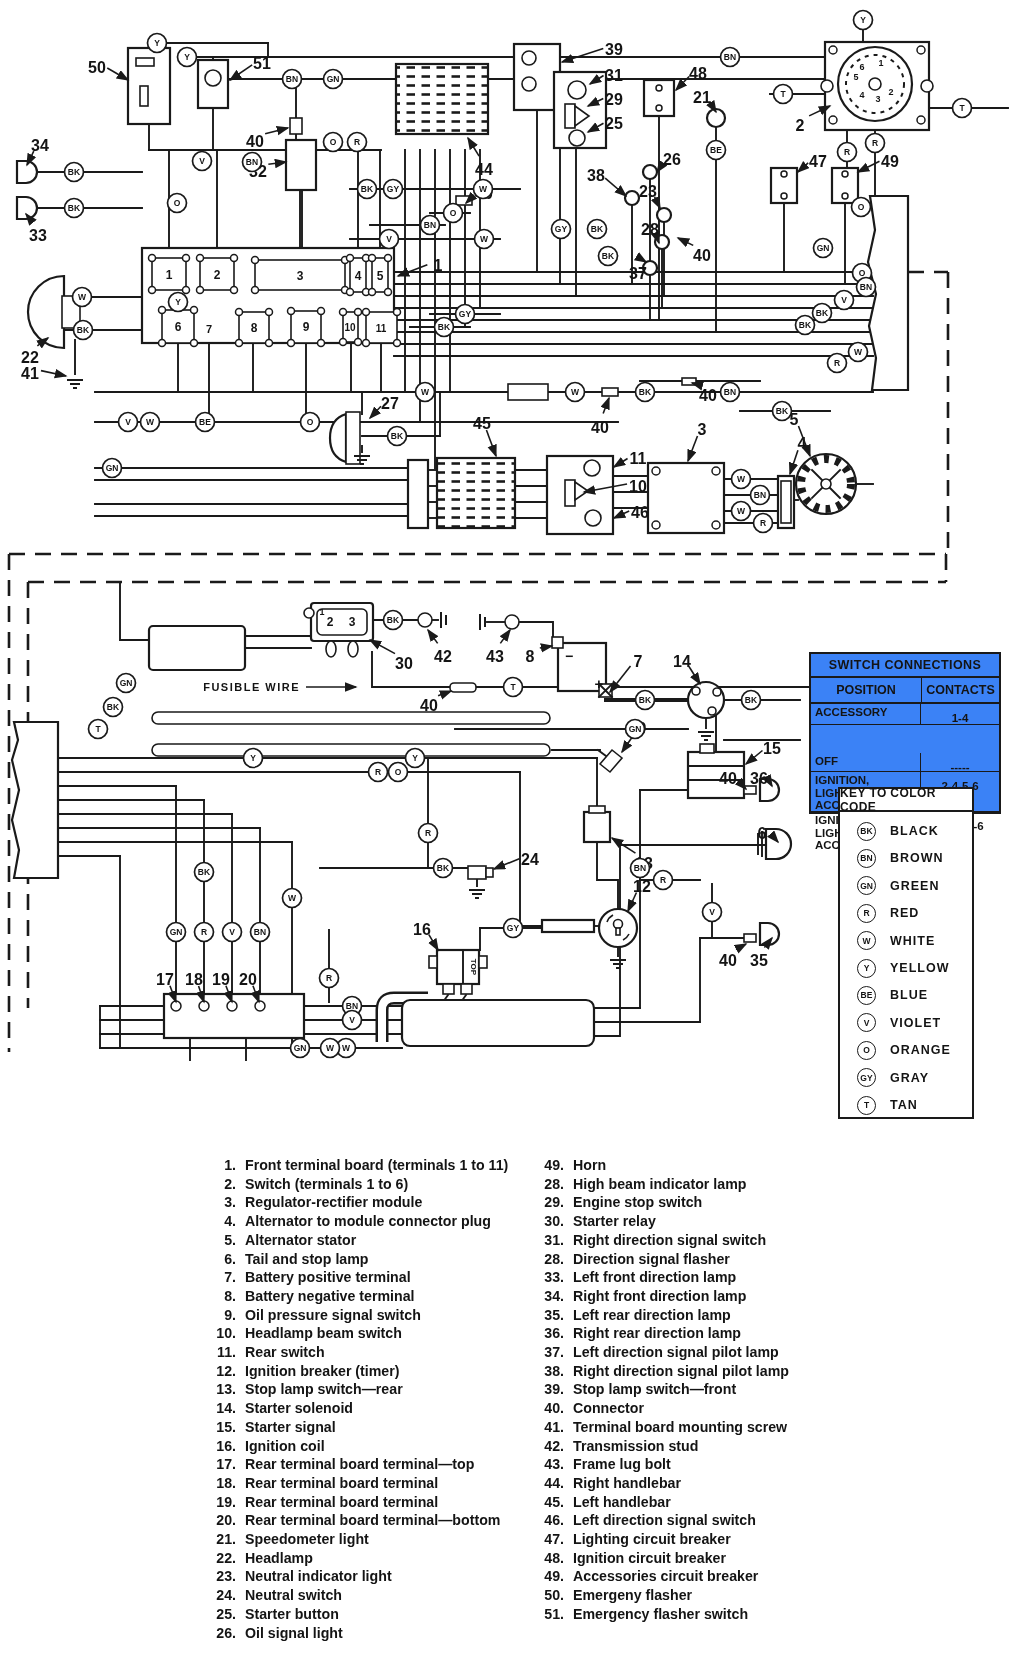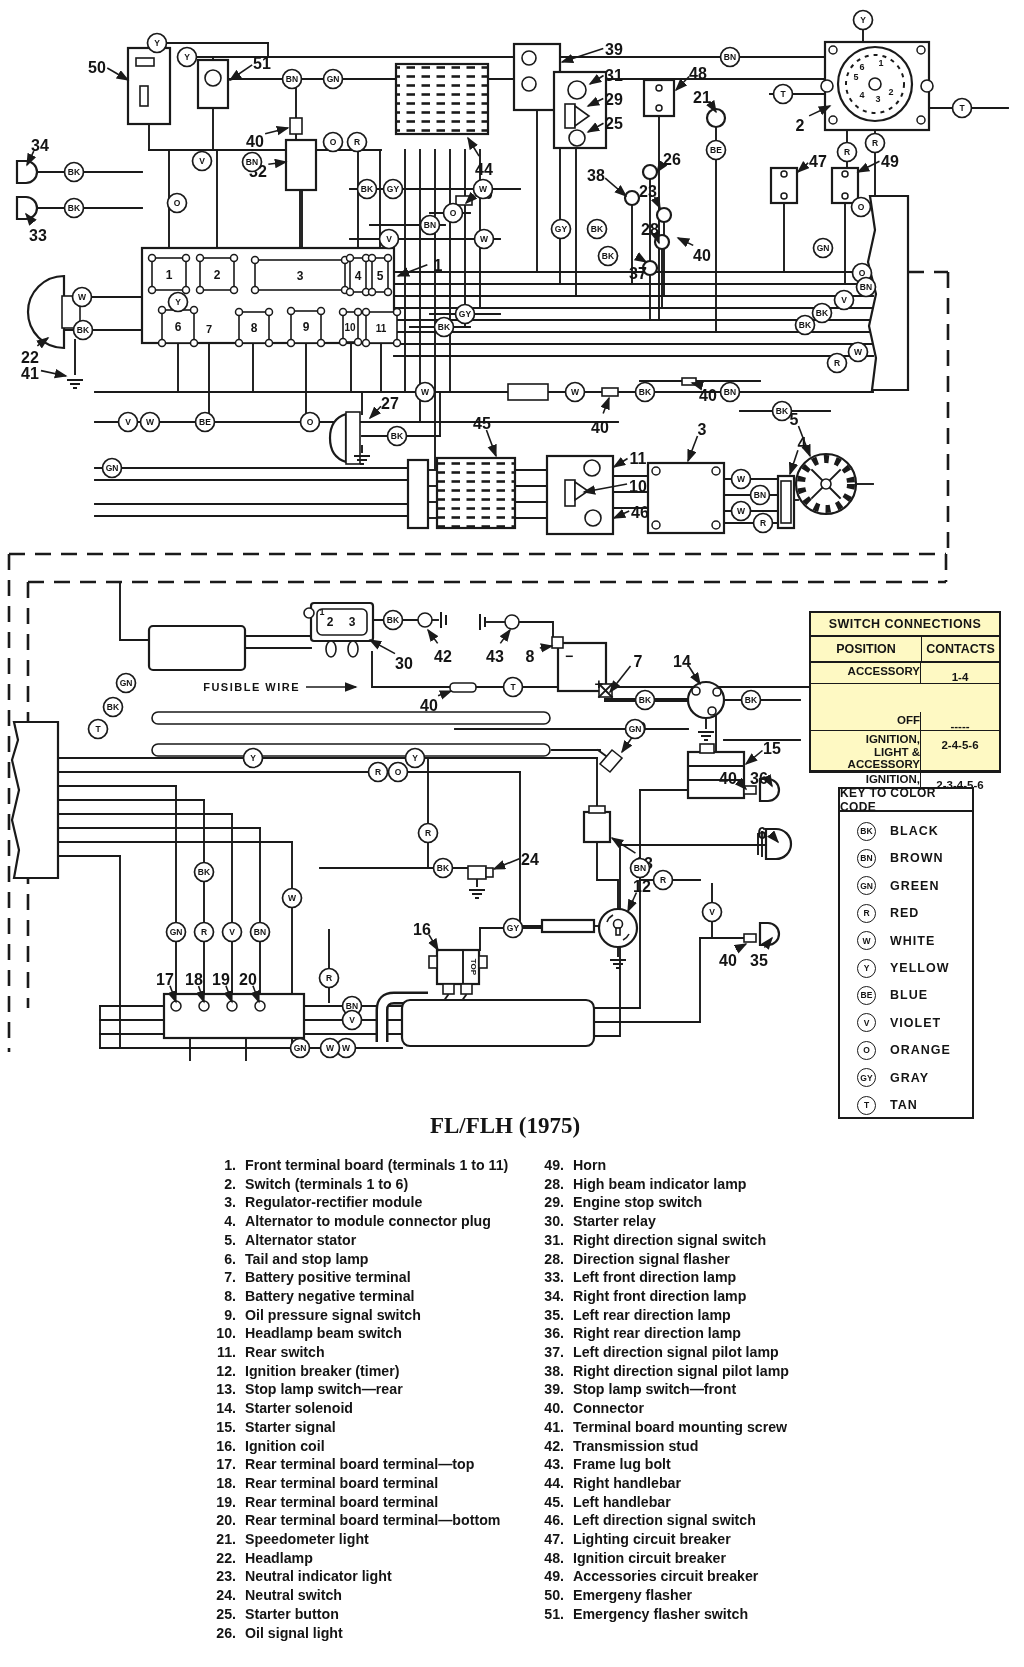--- a/index.html
+++ b/index.html
@@ -11,31 +11,31 @@
   .cmp{fill:#ffffff;stroke:#1a1a1a;stroke-width:2.2;}
   .cmp2{fill:#ffffff;stroke:#1a1a1a;stroke-width:1.6;}
   .dot{fill:#ffffff;stroke:#1a1a1a;stroke-width:1.5;}
   .dash{stroke:#1a1a1a;stroke-width:2.6;fill:none;stroke-dasharray:16 10;}
   .mk{fill:#ffffff;stroke:#1a1a1a;stroke-width:1.7;}
   .mkt{font-size:8.5px;font-weight:700;text-anchor:middle;}
   .co{font-size:16px;font-weight:700;text-anchor:middle;}
   .arrow{stroke:#1a1a1a;stroke-width:1.6;fill:none;}
   .gnd{stroke:#1a1a1a;stroke-width:2;fill:none;}
   
-  .swtable{position:absolute;left:809px;top:611px;width:192px;height:162px;
-           border:2.2px solid #1a1a1a;box-sizing:border-box;background:#fef9c3;}
+  .swtable{position:absolute;left:809px;top:652px;width:192px;height:162px;
+           border:2.2px solid #1a1a1a;box-sizing:border-box;background:#3b82f6;}
   .sw-title{height:22px;border-bottom:2px solid #1a1a1a;display:flex;align-items:center;
             justify-content:center;font-size:12.5px;font-weight:700;letter-spacing:.4px;}
   .sw-head{height:24px;border-bottom:2px solid #1a1a1a;display:flex;font-weight:700;font-size:12.5px;}
   .sw-head .c1{width:110px;border-right:1.6px solid #1a1a1a;display:flex;align-items:center;justify-content:center;}
   .sw-head .c2{flex:1;display:flex;align-items:center;justify-content:center;}
   .sw-row{display:flex;border-bottom:1.6px solid #1a1a1a;font-size:11.5px;font-weight:700;}
   .sw-row:last-child{border-bottom:none;}
   .sw-row .c1{width:110px;border-right:1.6px solid #1a1a1a;padding:2px 0 2px 4px;
-              box-sizing:border-box;white-space:pre-line;line-height:12.5px;text-align:right;}
+              box-sizing:border-box;white-space:pre-line;line-height:12.5px;}
   .sw-row .c2{flex:1;text-align:center;padding-top:8px;}
   
   .ckey{position:absolute;left:838px;top:787px;width:136px;height:332px;
         border:2.2px solid #1a1a1a;box-sizing:border-box;background:#fff;}
   .ck-title{height:21px;border-bottom:2px solid #1a1a1a;display:flex;align-items:center;
             justify-content:center;font-size:12px;font-weight:700;letter-spacing:.4px;}
   .ck-row{position:absolute;left:0;width:100%;height:22px;display:flex;align-items:center;}
   .ck-circle{position:absolute;left:17px;width:19px;height:19px;border:1.8px solid #1a1a1a;
              border-radius:50%;display:flex;align-items:center;justify-content:center;
              font-size:8.5px;font-weight:700;background:#fff;box-sizing:border-box;}
@@ -842,21 +842,20 @@
           <div class="ck-label">GRAY</div>
         </div>
         <div class="ck-row" style="top: 305px;">
           <div class="ck-circle">T</div>
           <div class="ck-label">TAN</div>
         </div>
       </div>
   </div>
 
   
-  <div class="dtitle">FL/FLH (1975)</div>
   <div class="legend lg-left" id="legend-left">
       <div class="lg-row">
         <span class="lg-num">1.</span>
         <span class="lg-txt">Front terminal board (terminals 1 to 11)</span>
       </div>
       <div class="lg-row">
         <span class="lg-num">2.</span>
         <span class="lg-txt">Switch (terminals 1 to 6)</span>
       </div>
       <div class="lg-row">

